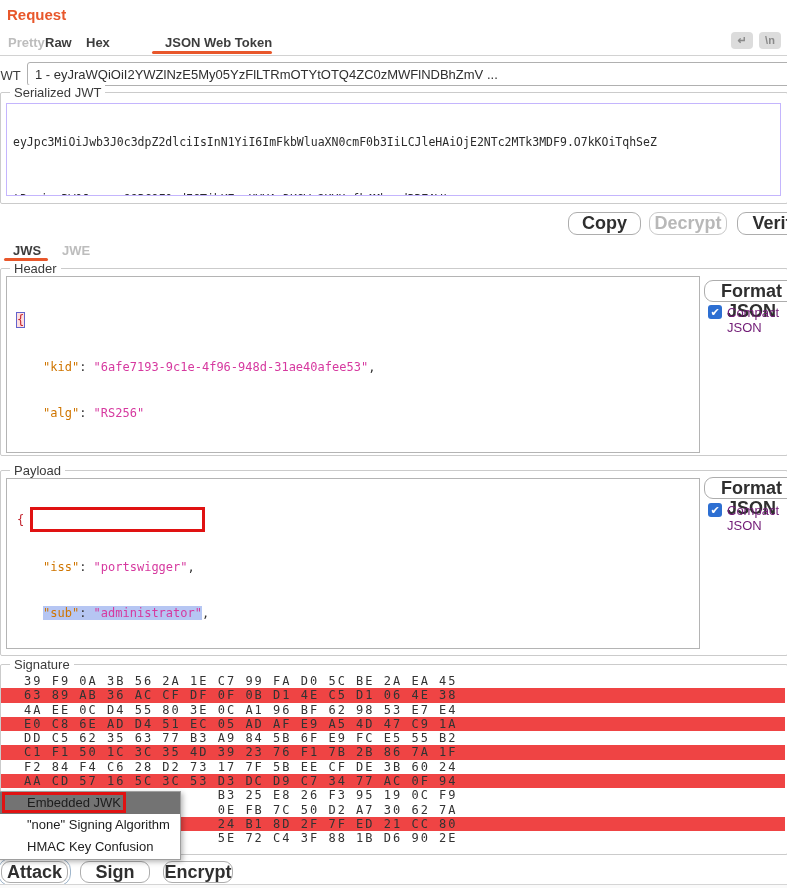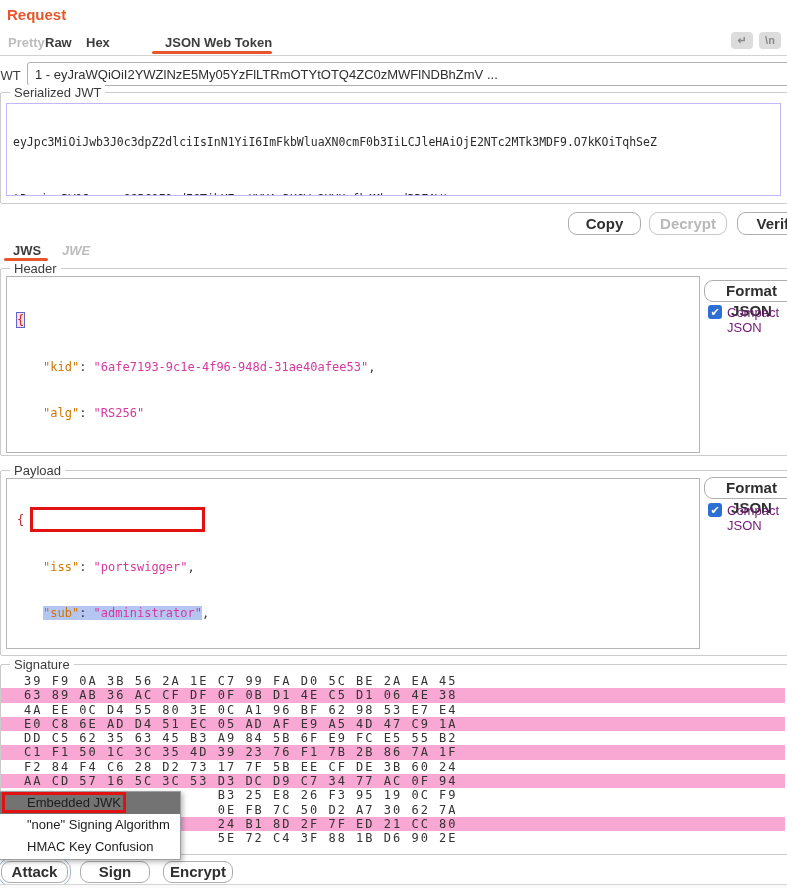--- a/index.html
+++ b/index.html
@@ -21,21 +21,21 @@
              white-space:nowrap;overflow:hidden;box-sizing:border-box;}
   
   .group{border:1px solid #cbcbcb;border-radius:2px;background:#fff;}
   .group-label{font-size:13px;color:#3b3b3b;background:#fff;padding:0 4px;margin-left:6px;}
   
   .ser-box{left:6px;top:103px;width:775px;height:93px;border:1px solid #c4b5fd;background:#fff;
            overflow:hidden;font-family:"DejaVu Sans Mono",monospace;font-size:11.5px;line-height:19px;
            color:#2b2b2b;white-space:pre;padding:2px 6px;box-sizing:border-box;}
   .ser-box .clip{margin-top:-11px;}
   
-  .btn{border:1px solid #adadad;border-radius:9px;background:#fff;font-size:15px;font-weight:600;
+  .btn{border:1px solid #adadad;border-radius:9px;background:#fff;font-size:18px;font-weight:600;
        color:#2f2f2f;text-align:center;box-sizing:border-box;}
   .btn.dis{color:#b8b8b8;border-color:#c9c9c9;}
   .btn.focused{outline:1px solid #9fb6cc;outline-offset:2px;}
   
   .jws-tab{top:243px;font-size:13px;font-weight:600;color:#3d3d3d;}
   .jws-underline{left:4px;top:258px;width:44px;height:3px;background:#e8572b;border-radius:2px;}
   
   .editor{border:1px solid #b4b4b4;background:#fff;overflow:hidden;
           font-family:"DejaVu Sans Mono",monospace;font-size:12px;line-height:15.5px;white-space:pre;}
   .cl{position:relative;padding-left:10px;height:15.5px;}
@@ -49,21 +49,21 @@
   .sel{background:#b6c6f3;}
   
   .fmt-btn{width:95px;height:22px;line-height:20px;border-radius:9px;}
   .chk{width:14px;height:14px;background:#2d6fd2;border-radius:3px;color:#fff;font-size:11px;
        line-height:14px;text-align:center;}
   .chk-label{font-size:13px;color:#701a75;}
   
   .hexwrap{left:1px;top:674px;width:784px;height:178px;overflow:hidden;}
   .hexrow{height:14.3px;line-height:14.3px;font-family:"DejaVu Sans Mono",monospace;font-size:12px;
           letter-spacing:2px;color:#333;white-space:pre;padding-left:23px;}
-  .hexrow.alt{background:#f9a8d4;}
+  .hexrow.alt{background:#ef4444;}
   
   .menu{left:-2px;top:791px;width:181px;height:67px;background:#fff;border:1px solid #9e9e9e;
         box-shadow:2px 2px 5px rgba(0,0,0,.28);z-index:5;}
   .menu-item{height:22px;line-height:22px;padding-left:28px;font-size:13px;color:#1c1c1c;}
   .menu-item.hl{background:#737373;}
   
   .anno{border:3px solid #e01212;box-sizing:border-box;z-index:9;pointer-events:none;}
   
   .bottomline{left:0;top:884px;width:787px;height:1px;background:#d5d5d5;}
   .bottomstrip{left:0;top:885px;width:787px;height:3px;background:#fafafa;}
@@ -94,21 +94,21 @@
     
     
     
   </div>
 
   <div class="abs btn" style="left:568px;top:212px;width:73px;height:23px;line-height:21px;">Copy</div>
   <div class="abs btn dis" style="left:649px;top:212px;width:78px;height:23px;line-height:21px;">Decrypt</div>
   <div class="abs btn" style="left:737px;top:212px;width:80px;height:23px;line-height:21px;">Verify</div>
 
   <div class="abs jws-tab" style="left:13px;">JWS</div>
-  <div class="abs jws-tab dis" style="left:62px;color:#bdbdbd;font-style:italic;">JWE</div>
+  <div class="abs jws-tab dis" style="left:62px;color:#bdbdbd;">JWE</div>
   <div class="abs jws-underline"></div>
 
   <div class="abs group" style="left:0;top:268px;width:786px;height:186px;"></div>
   <div class="abs group-label" style="left:4px;top:261px;">Header</div>
   <div class="abs editor" style="left:6px;top:276px;width:692px;height:170px;padding-top:5px;">
     <div class="cl"><span class="br cb">{</span></div>
     <div class="cl ind"><span class="k">"kid"</span><span class="p">: </span><span class="s">"6afe7193-9c1e-4f96-948d-31ae40afee53"</span><span class="p">,</span></div>
     <div class="cl ind"><span class="k">"alg"</span><span class="p">: </span><span class="s">"RS256"</span></div>
     <div class="cl curline"><span class="br">}</span></div>
   </div>
@@ -131,21 +131,21 @@
 
   <div class="abs anno" style="left:30px;top:507px;width:175px;height:25px;"></div>
 
   <div class="abs group" style="left:0;top:664px;width:786px;height:189px;"></div>
   <div class="abs group-label" style="left:4px;top:657px;">Signature</div>
   <div class="abs hexwrap">
       <div class="hexrow">39 F9 0A 3B 56 2A 1E C7 99 FA D0 5C BE 2A EA 45</div>
       <div class="hexrow alt">63 89 AB 36 AC CF DF 0F 0B D1 4E C5 D1 06 4E 38</div>
       <div class="hexrow">4A EE 0C D4 55 80 3E 0C A1 96 BF 62 98 53 E7 E4</div>
       <div class="hexrow alt">E0 C8 6E AD D4 51 EC 05 AD AF E9 A5 4D 47 C9 1A</div>
-      <div class="hexrow">DD C5 62 35 63 45 B3 A9 84 5B 6F E9 FC E5 55 B2</div>
+      <div class="hexrow">DD C5 62 35 63 77 B3 A9 84 5B 6F E9 FC E5 55 B2</div>
       <div class="hexrow alt">C1 F1 50 1C 3C 35 4D 39 23 76 F1 7B 2B 86 7A 1F</div>
       <div class="hexrow">F2 84 F4 C6 28 D2 73 17 7F 5B EE CF DE 3B 60 24</div>
       <div class="hexrow alt">AA CD 57 16 5C 3C 53 D3 DC D9 C7 34 77 AC 0F 94</div>
       <div class="hexrow">                     B3 25 E8 26 F3 95 19 0C F9</div>
       <div class="hexrow">                     0E FB 7C 50 D2 A7 30 62 7A</div>
       <div class="hexrow alt">                     24 B1 8D 2F 7F ED 21 CC 80</div>
       <div class="hexrow">                     5E 72 C4 3F 88 1B D6 90 2E</div>
     </div>
 
   <div class="abs menu">

